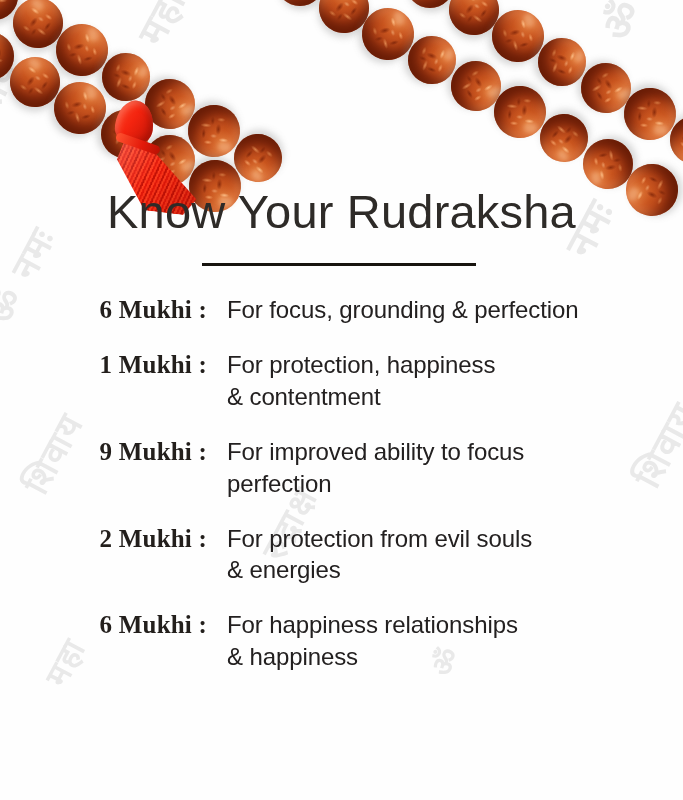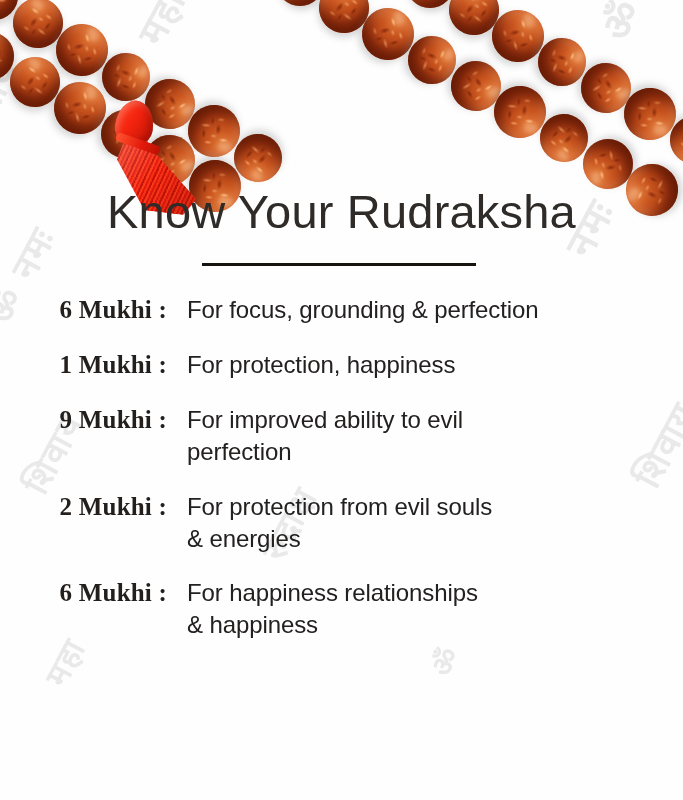--- a/index.html
+++ b/index.html
@@ -106,21 +106,21 @@
     font-size:47px;font-weight:400;letter-spacing:.2px;
     color:#2e2b28;line-height:1;
   }
   .rule{
     position:absolute;left:202px;top:263px;width:274px;height:3px;
     background:#17140f;
   }
 
   
   .list{position:absolute;left:0;top:294px;width:683px;}
-  .row{display:flex;align-items:flex-start;margin-bottom:23px;}
+  .row{display:flex;align-items:flex-start;margin-bottom:23px;padding-left:40px;}
   .row .label{
     width:167px;flex:0 0 167px;text-align:right;
     font-family:"Liberation Serif", serif;
     font-size:25px;font-weight:700;color:#231f1c;
     line-height:1.25;letter-spacing:.2px;
     white-space:nowrap;
   }
   .row .desc{
     margin-left:20px;
     font-family:"Liberation Sans", sans-serif;
@@ -202,27 +202,28 @@
       <div class="label">6 Mukhi :</div>
       <div class="desc">
         <span class="l1">For focus, grounding &amp; perfection</span>
       </div>
     </div>
 
     <div class="row">
       <div class="label">1 Mukhi :</div>
       <div class="desc">
         <span class="l1">For protection, happiness</span>
+        <span class="l2">&amp; contentment</span>
       </div>
     </div>
 
     <div class="row">
       <div class="label">9 Mukhi :</div>
       <div class="desc">
-        <span class="l1">For improved ability to evil</span>
+        <span class="l1">For improved ability to focus</span>
         <span class="l2">perfection</span>
       </div>
     </div>
 
     <div class="row">
       <div class="label">2 Mukhi :</div>
       <div class="desc">
         <span class="l1">For protection from evil souls</span>
         <span class="l2">&amp; energies</span>
       </div>

